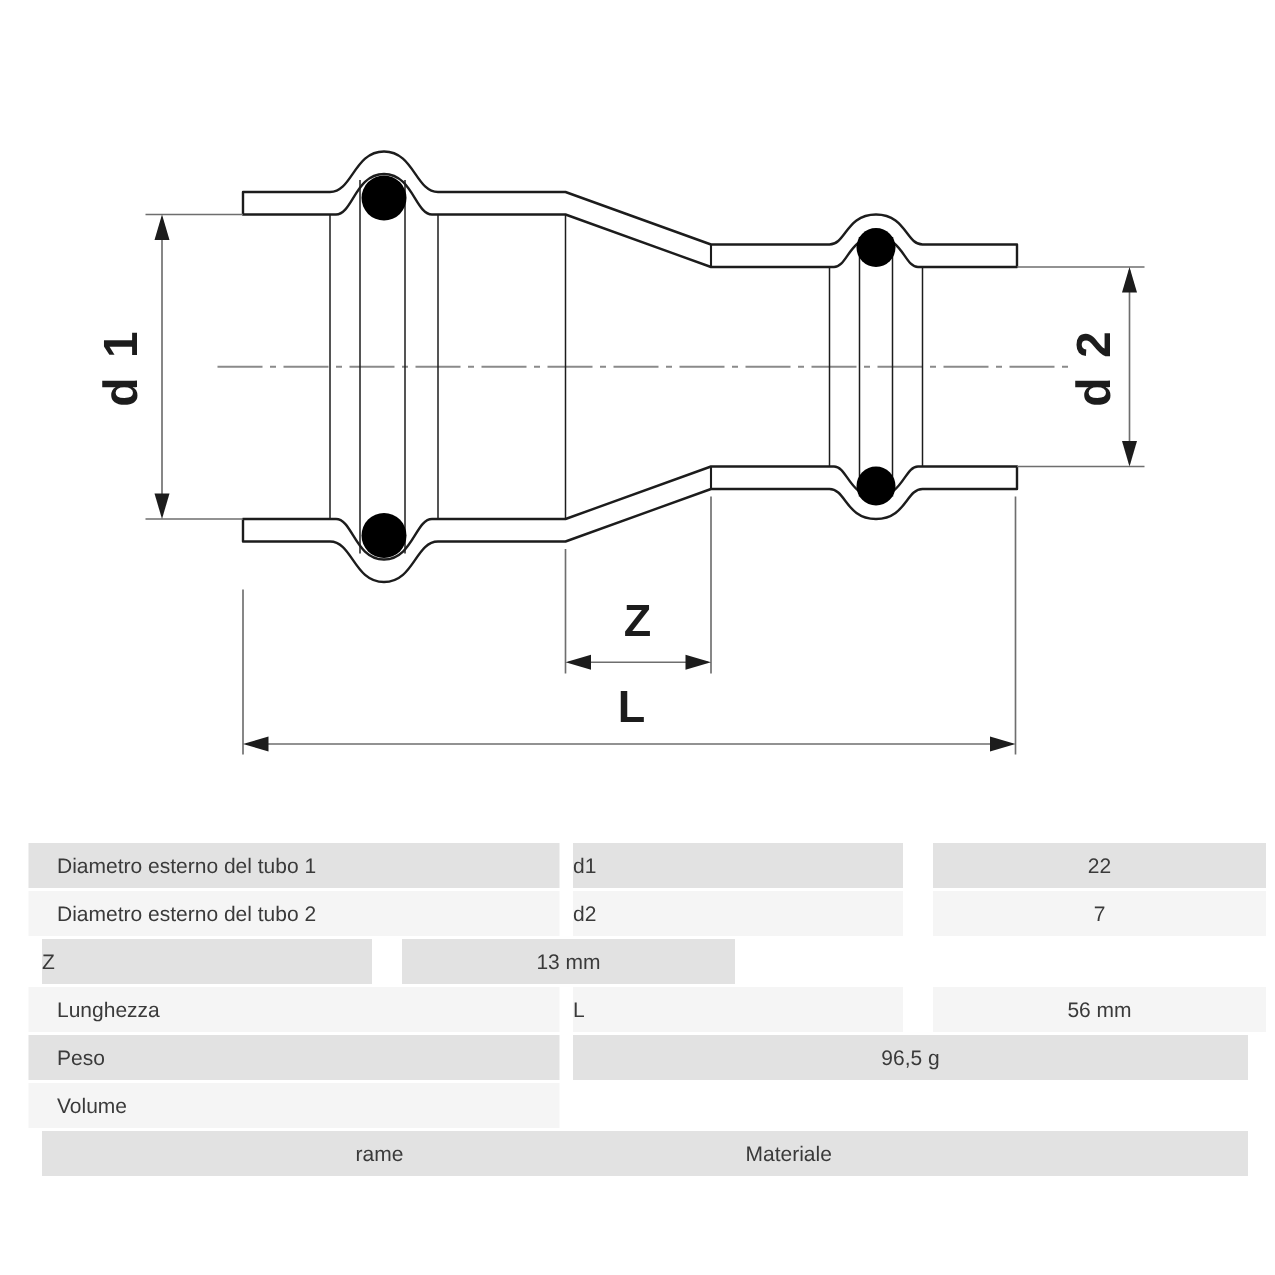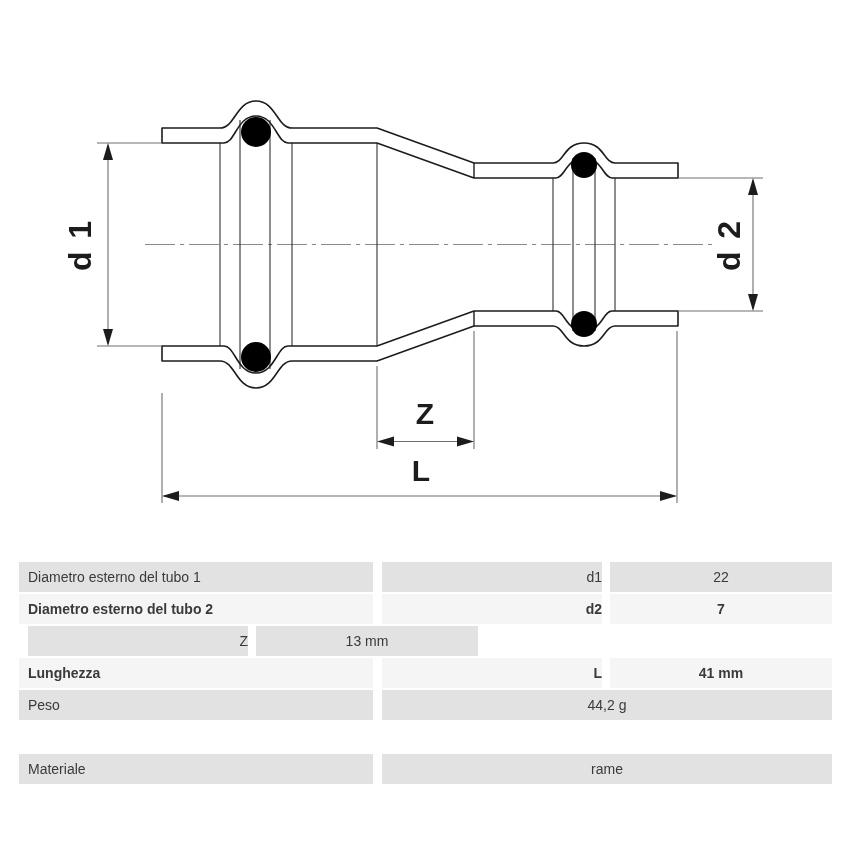--- a/index.html
+++ b/index.html
@@ -47,29 +47,29 @@
   }
   .cell {
     line-height: 30px;
     font-size: 14px;
     color: var(--tbl-text, #3a3a3a);
     white-space: nowrap;
     overflow: hidden;
   }
   .c-label {
     width: 354px;
-    padding-left: 9px;
+    padding-left: 19px;
     box-sizing: border-box;
     flex: none;
   }
-  .c-symbol { width: 220px; margin-left: 9px; text-align: right; flex: none; }
-  .c-value  { width: 222px; margin-left: 8px; text-align: center; flex: none; }
+  .c-symbol { width: 220px; margin-left: 9px; text-align: left; flex: none; }
+  .c-value  { width: 222px; margin-left: 20px; text-align: center; flex: none; }
   .c-merged { width: 450px; margin-left: 9px; text-align: center; flex: none; }
   .trow.dark  .cell { background: var(--row-dark, #e2e2e2); }
-  .trow.light .cell { background: var(--row-light, #f5f5f5); font-weight: bold; }
+  .trow.light .cell { background: var(--row-light, #f5f5f5); }
 </style>
 </head>
 <body>
 
 <div class="page">
 
   <svg class="drawing" width="850" height="550" viewBox="0 0 850 550">
     <defs>
       <pattern id="hatch" patternUnits="userSpaceOnUse" width="12" height="12">
         <path d="M-3,15 L15,-3" stroke-width="1.1"></path>
@@ -163,31 +163,32 @@
 
     </div>
       <div class="trow dark">
       <div class="cell c-symbol">Z</div>
       <div class="cell c-value">13 mm</div>
 
     </div>
       <div class="trow light">
       <div class="cell c-label">Lunghezza</div>
       <div class="cell c-symbol">L</div>
-      <div class="cell c-value">41 mm</div>
+      <div class="cell c-value">56 mm</div>
 
     </div>
       <div class="trow dark">
       <div class="cell c-label">Peso</div>
 
-      <div class="cell c-merged">44,2 g</div>
+      <div class="cell c-merged">96,5 g</div>
     </div>
       <div class="trow light">
+      <div class="cell c-label">Volume</div>
 
     </div>
       <div class="trow dark">
+      <div class="cell c-merged">rame</div>
+
       <div class="cell c-label">Materiale</div>
-
-      <div class="cell c-merged">rame</div>
     </div>
     </div>
 
 </div>
 
 </body></html>

